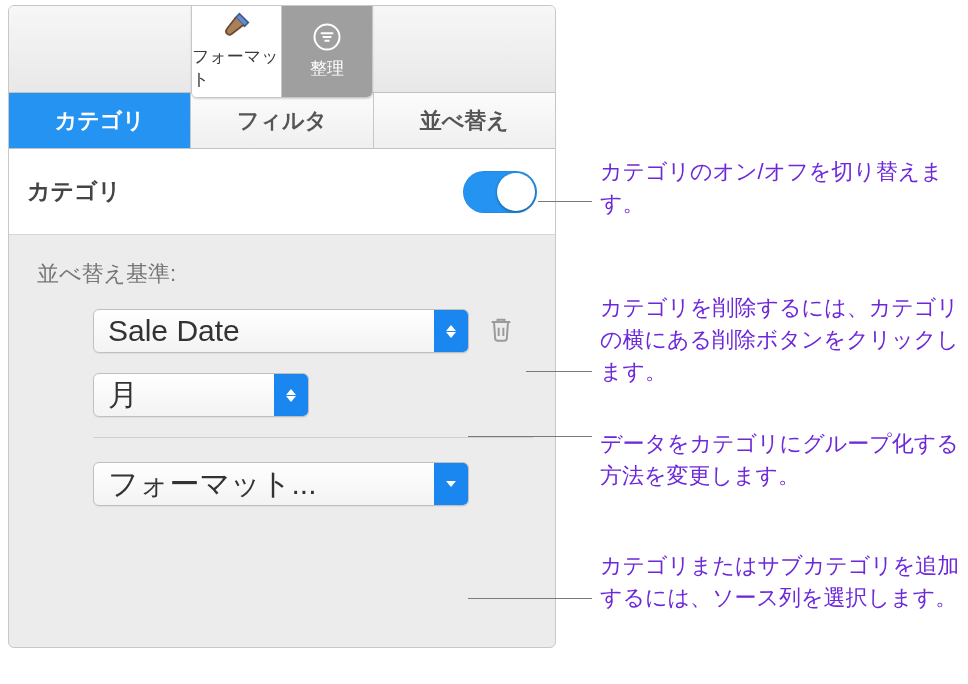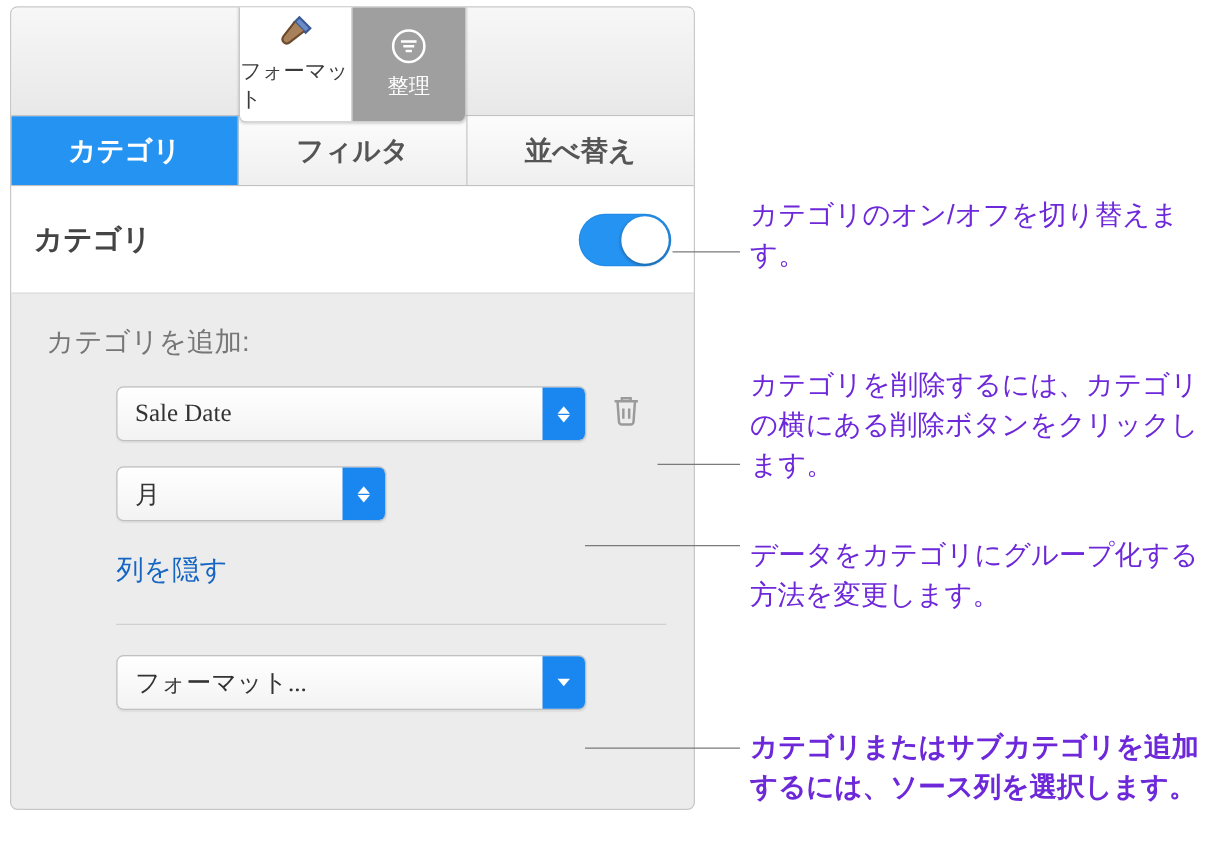--- a/index.html
+++ b/index.html
@@ -100,21 +100,21 @@
     .popup {
       display:flex;
       align-items:center;
       justify-content:space-between;
       height:44px;
       background: linear-gradient(#fff,#f3f3f3);
       border:1px solid #c0c0c0;
       border-radius:6px;
       box-shadow: 0 1px 1px rgba(0,0,0,.06);
     }
-    .popup-text { padding-left:14px; font-size:20px; color:#333;font-family:Liberation Serif, serif; }
+    .popup-text { padding-left:14px; font-size:30px; color:#333; }
     .popup-arrows {
       width:34px; height:100%;
       background:#1a86f0;
       border-top-right-radius:5px;
       border-bottom-right-radius:5px;
       display:flex; flex-direction:column; align-items:center; justify-content:center;
       gap:1px;
     }
     .arr-up { width:0;height:0;border-left:5px solid transparent;border-right:5px solid transparent;border-bottom:6px solid #fff; }
     .arr-dn { width:0;height:0;border-left:5px solid transparent;border-right:5px solid transparent;border-top:6px solid #fff; }
@@ -173,21 +173,21 @@
   </div>
 
   <div class="switch-row">
     <div class="title">カテゴリ</div>
     <div class="switch">
       <div class="knob"></div>
     </div>
   </div>
 
   <div class="content">
-    <div class="label-text">カテゴリを追加:</div>
+    <div class="label-text">並べ替え基準:</div>
 
     <div class="row" style="margin-left:56px;">
       <div class="popup" style="width:376px;">
         <span class="popup-text">Sale Date</span>
         <span class="popup-arrows">
           <span class="arr-up"></span>
             <span class="arr-dn"></span>
         </span>
       </div>
       <span class="trash">
@@ -201,21 +201,20 @@
     <div class="row" style="margin-left:56px;">
       <div class="popup" style="width:216px;">
         <span class="popup-text">月</span>
         <span class="popup-arrows">
           <span class="arr-up"></span>
             <span class="arr-dn"></span>
         </span>
       </div>
     </div>
 
-    <a class="link" style="margin-left:56px;">列を隠す</a>
 
     <div class="separator"></div>
 
     <div class="row" style="margin-left:56px;">
       <div class="popup" style="width:376px;">
         <span class="popup-text">フォーマット...</span>
         <span class="popup-single-arrow">
           <span class="arr-dn"></span>
         </span>
       </div>
@@ -225,14 +224,14 @@
 
 <div class="lead" style="left:538px; top:201px; width:54px;"></div>
 <div class="lead" style="left:526px; top:371px; width:66px;"></div>
 <div class="lead" style="left:468px; top:436px; width:124px;"></div>
 <div class="lead" style="left:468px; top:598px; width:124px;"></div>
 
 <div class="callouts">
   <div class="callout" style="top:156px;">カテゴリのオン/オフを切り替えます。</div>
   <div class="callout" style="top:292px;">カテゴリを削除するには、カテゴリの横にある削除ボタンをクリックします。</div>
   <div class="callout" style="top:428px;">データをカテゴリにグループ化する方法を変更します。</div>
-  <div class="callout" style="top:582px;font-weight:bold;">カテゴリまたはサブカテゴリを追加するには、ソース列を選択します。</div>
+  <div class="callout" style="top:550px;">カテゴリまたはサブカテゴリを追加するには、ソース列を選択します。</div>
 </div>
 
 </body></html>

